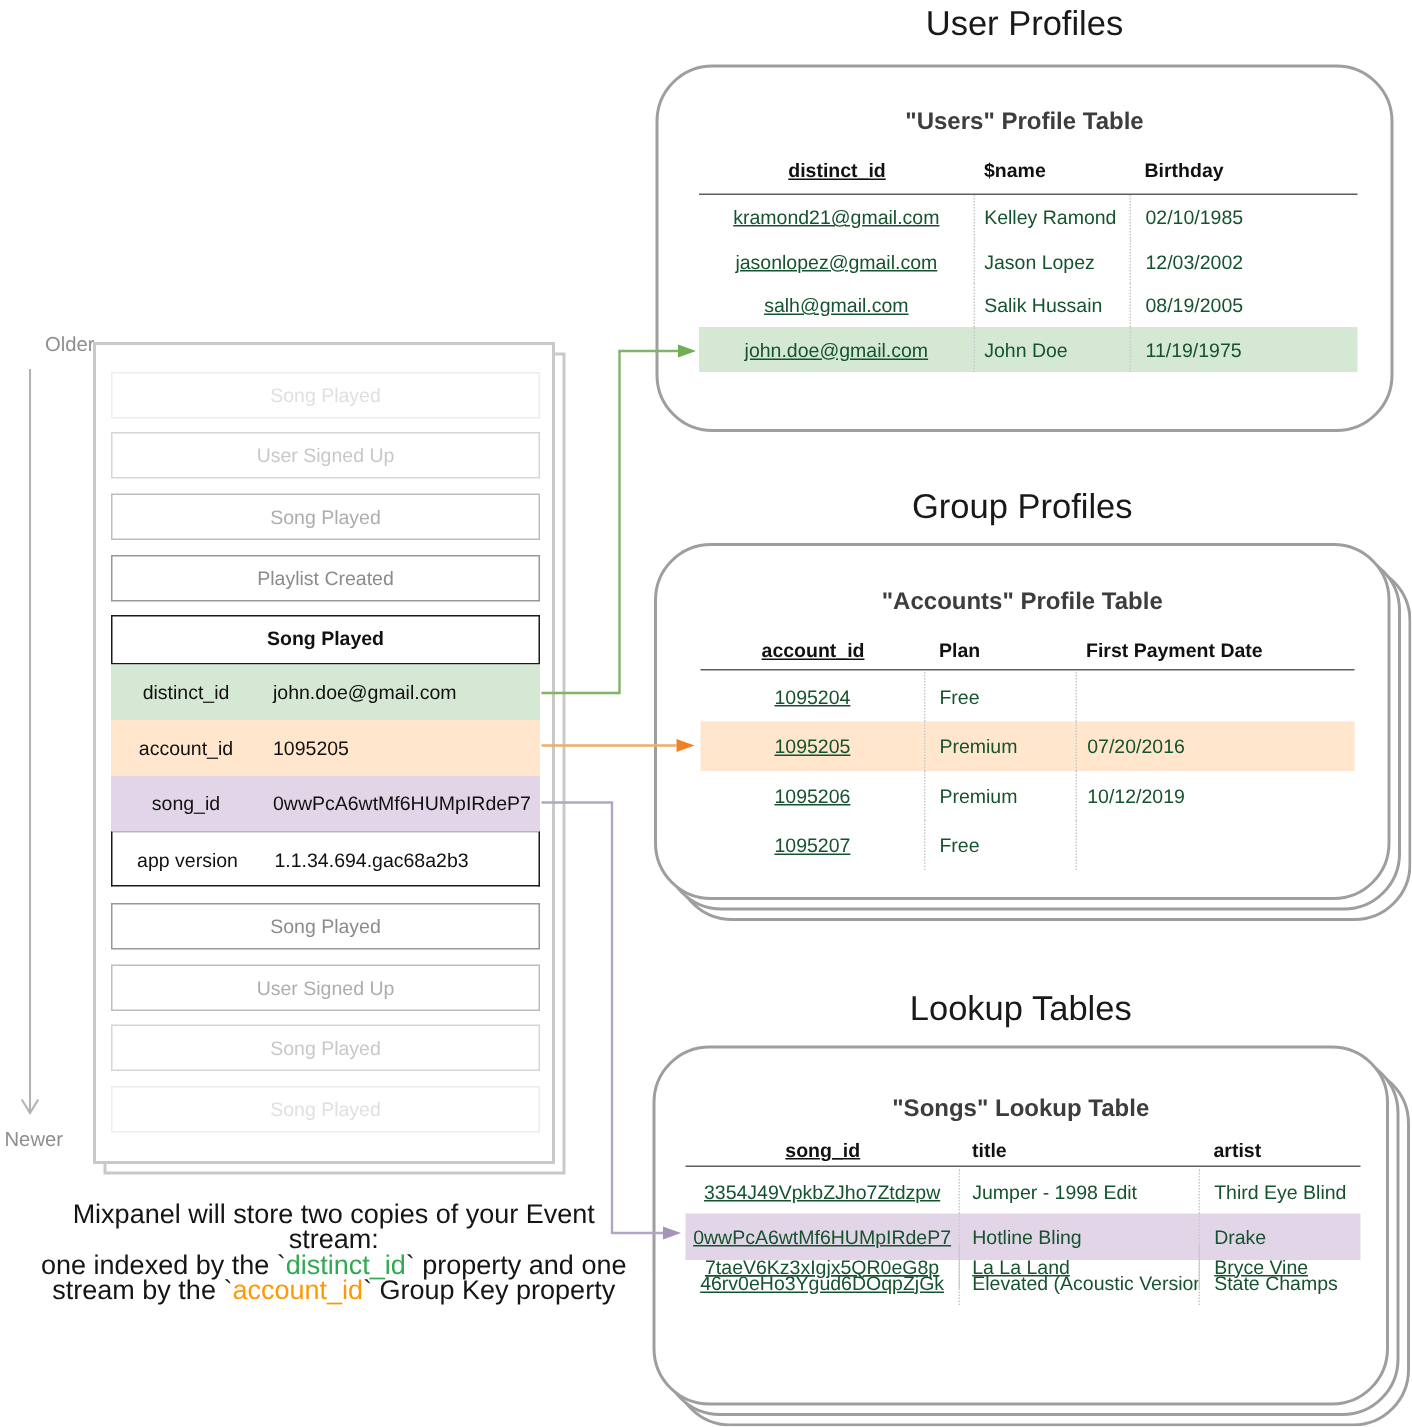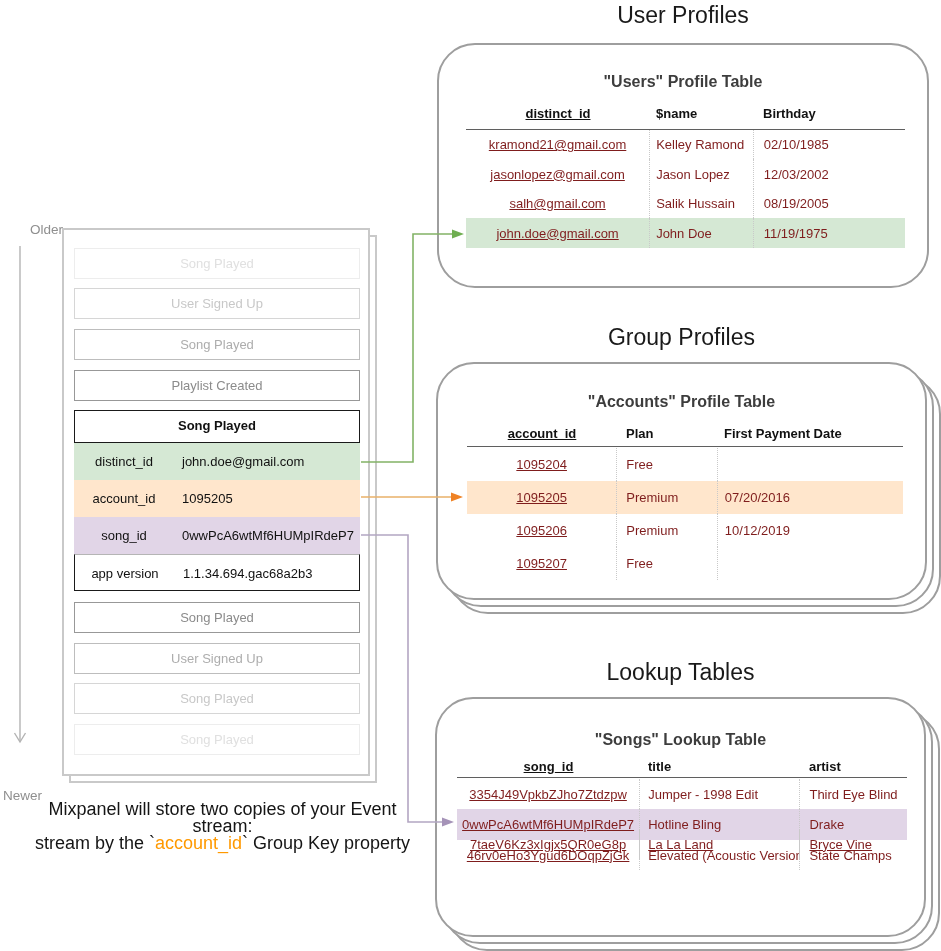--- a/index.html
+++ b/index.html
@@ -27,21 +27,21 @@
   .xrow.white{border:1.5px solid #1a1a1a;border-top:1px solid #b5b5b5;}
   .xkey{position:absolute;left:0;width:100px;text-align:center;line-height:37px;color:#111;}
   .xval{position:absolute;left:108px;line-height:37px;color:#111;white-space:nowrap;}
   .bg-green{background:#d5e8d4;} .bg-orange{background:#ffe6cc;} .bg-purple{background:#e1d5e7;}
   
   .tl-label{font-size:13.5px;color:#8f8f8f;}
   
   .panel{position:absolute;background:#fff;border:2px solid #9e9e9e;border-radius:38px;box-sizing:border-box;}
   .tbl-title{font-weight:bold;font-size:16px;color:#3d3d3d;text-align:center;}
   .t-head{display:flex;font-size:13px;font-weight:bold;color:#111;align-items:center;}
-  .t-row{display:flex;font-size:13px;color:#7f1d1d;align-items:center;position:absolute;box-sizing:border-box;}
+  .t-row{display:flex;font-size:13px;color:#14532d;align-items:center;position:absolute;box-sizing:border-box;}
   .sep{height:0;border-top:1px solid #5f5f5f;}
   .cell{box-sizing:border-box;white-space:nowrap;overflow:hidden;}
   .link{text-decoration:underline;}
   .hdr-id{text-decoration:underline;}
   
   .u-c1{width:184px;text-align:center;}
   .u-c2{width:103px;padding-left:6px;}
   .u-c3{width:152px;padding-left:10px;}
   
   .a-c1{width:150px;text-align:center;}
@@ -59,21 +59,21 @@
   
   .overlay{position:absolute;left:0;top:0;width:941px;height:951px;pointer-events:none;z-index:40;}
 </style>
 </head>
 <body>
 
 <div class="canvas">
 
 
   <div class="abs tl-label" style="left:6px;top:222px;width:44px;margin-left:24px;">Older</div>
-  <div class="abs tl-label" style="left:3px;top:788px;width:50px;">Newer</div>
+  <div class="abs tl-label" style="left:3px;top:752px;width:50px;">Newer</div>
 
   <div class="abs es-shadow"></div>
   <div class="abs es-main"></div>
 
   <div class="evt f1 evt-b0">Song Played</div>
   <div class="evt f2 evt-b1">User Signed Up</div>
   <div class="evt f3 evt-b2">Song Played</div>
   <div class="evt f4 evt-b3">Playlist Created</div>
 
   <div class="xt">
@@ -220,20 +220,21 @@
   <div class="t-row" style="left:457px;top:829px;width:450px;height:30px;text-decoration:underline;">
     <span class="cell s-c1 link">7taeV6Kz3xIgjx5QR0eG8p</span>
       <span class="colsep"></span>
     <span class="cell s-c2">La La Land</span>
       <span class="colsep"></span>
     <span class="cell s-c3">Bryce Vine</span>
   </div>
 
   <div class="abs caption">
     <div>Mixpanel will store two copies of your Event stream:</div>
+    <div><span>one indexed by the `</span><span class="code-green">distinct_id</span><span>` property and one</span></div>
     <div><span>stream by the `</span><span class="code-orange">account_id</span><span>` Group Key property</span></div>
   </div>
 
   <svg class="overlay" viewBox="0 0 941 951">
 
     <g>
       <line x1="20" y1="246" x2="20" y2="741" stroke="#b3b3b3" stroke-width="1.4"></line>
       <polyline points="14.5,733 20,742 25.5,733" fill="none" stroke="#b3b3b3" stroke-width="1.4"></polyline>
     </g>
 

